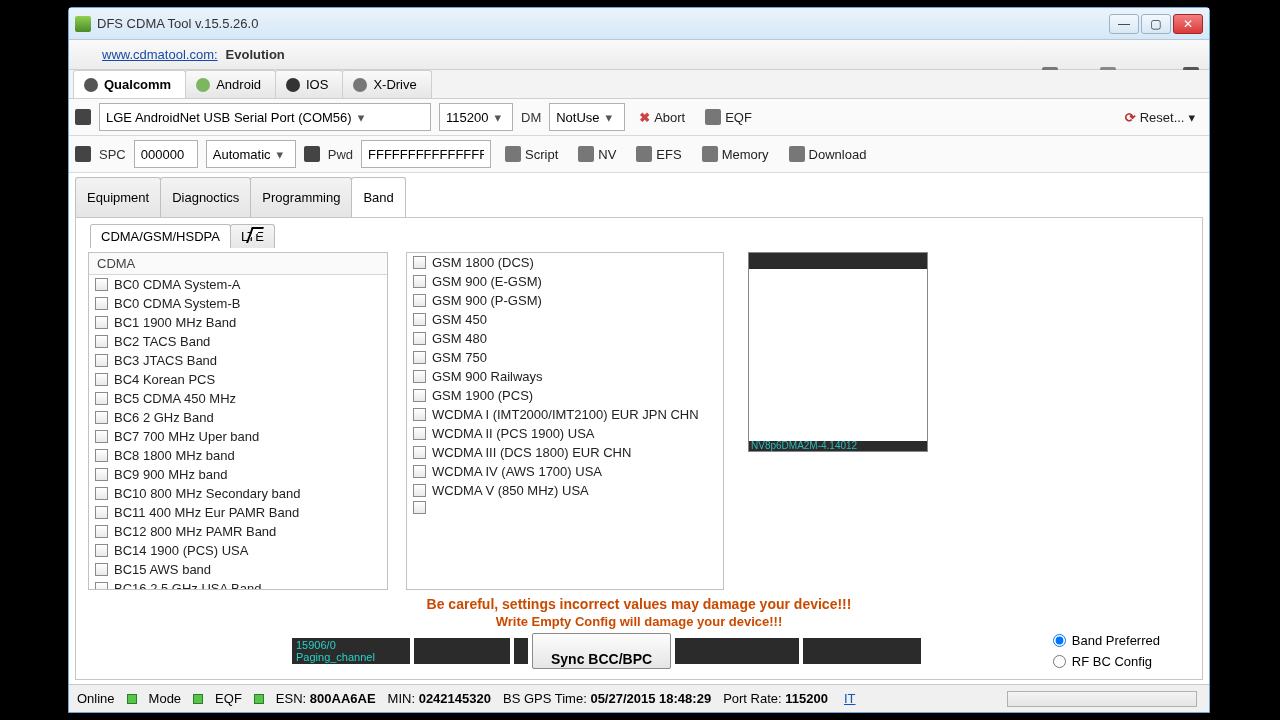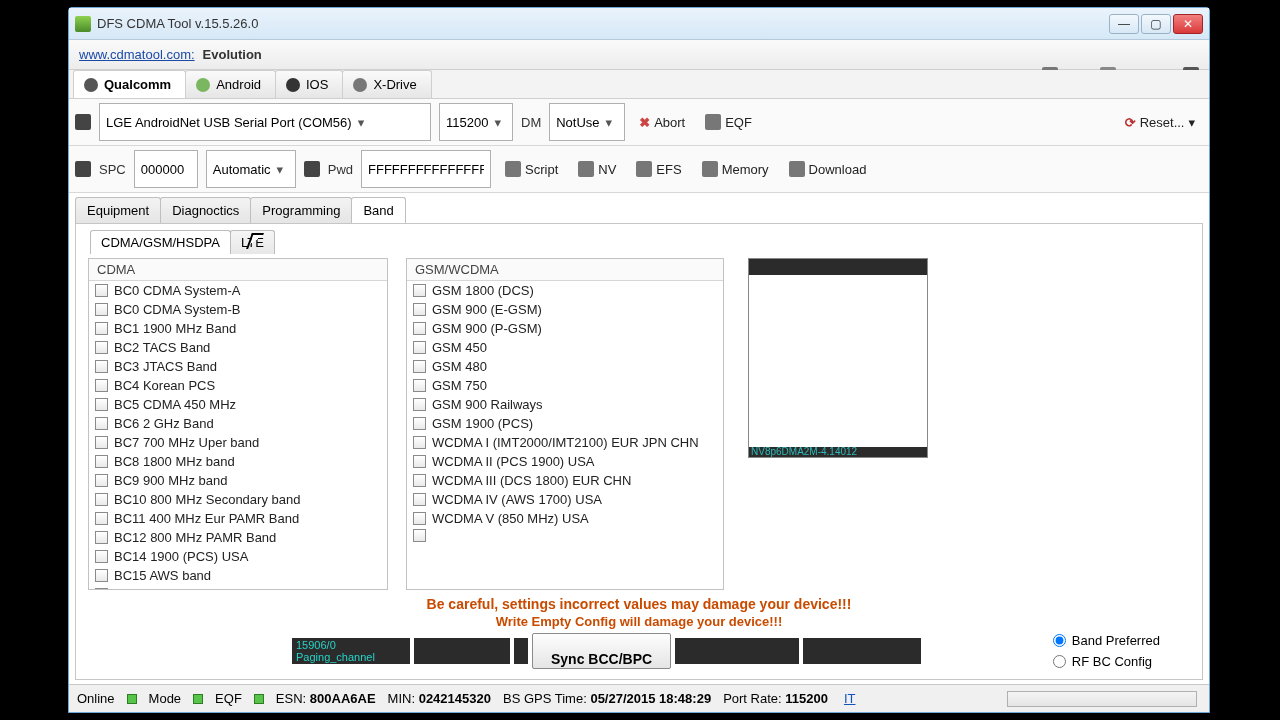--- a/index.html
+++ b/index.html
@@ -50,21 +50,21 @@
     font-size:12px;color:#333;
   }
   .win-btn.close { background:linear-gradient(#f37f7f,#d93a3a); color:#fff; border-color:#a32424;}
   .linkbar {
     height:30px;
     background:linear-gradient(#fafafa,#ececec);
     border-bottom:1px solid #cfcfcf;
     display:flex;align-items:center;
     padding:0 10px;
   }
-  .linkbar a { color:#1a4aa8; text-decoration:underline; font-size:13px;}
+  .linkbar a { color:#1a4aa8; text-decoration:underline; font-size:13px;margin-left:23px;}
   .linkbar .edition { margin-left:8px; color:#333; font-weight:600;}
   .linkbar .right { margin-left:auto; display:flex; gap:16px; align-items:flex-start;margin-top:40px;}
   .linkbar .right span { display:flex;align-items:center;gap:4px;color:#333;}
   .gicon { width:16px;height:16px; background:#777; border-radius:2px;}
   .gicon.user{ background:#888;}
   .tabs-platform {
     display:flex;
     border-bottom:1px solid #cfcfcf;
     background:#f3f3f3;
     padding-left:4px;
@@ -83,40 +83,40 @@
   .ptab.active { background:#fff; font-weight:600;}
   .ptab .pic{ width:14px;height:14px;background:#555;border-radius:50%;}
   .toolbar {
     display:flex; align-items:center;
     padding:4px 6px; gap:8px;
     border-bottom:1px solid #d8d8d8;
     background:#fafafa;
     flex-wrap:nowrap;
   }
   .toolbar .sel, .toolbar input[type=text] {
-    height:38px; border:1px solid #b0b0b0;
+    height:28px; border:1px solid #b0b0b0;
     background:#fff; padding:2px 6px; font-size:13px;
   }
   .toolbar .sel { display:flex;align-items:center; position:relative;}
   .toolbar .sel::after{content:"▾";margin-left:6px;color:#555;}
   .tbtn {
     display:flex;align-items:center;gap:4px;
     padding:3px 6px; font-size:13px; color:#222;
   }
   .tlabel{ font-size:13px;color:#333;}
   .toolbar input.spc{width:64px;}
   .toolbar input.pwd{width:130px;}
   .reset { margin-left:auto; display:flex;align-items:center; gap:4px; padding:4px 8px;}
   .main-tabs {
     display:flex;
     padding:4px 6px 0 6px;
     background:#fff;
   }
   .mtab{
-    padding:5px 11px;
+    padding:12px 11px;
     border:1px solid #bfbfbf;
     border-bottom:none;
     margin-right:-1px;
     background:linear-gradient(#f3f3f3,#e5e5e5);
     font-size:13px;
     border-radius:3px 3px 0 0;
   }
   .mtab.active{ background:#fff;}
   .content{
     border:1px solid #c6c6c6;
@@ -431,21 +431,20 @@
               <span>BC16 2.5 GHz USA Band</span>
             </div>
             <div class="row-cb">
               <span class="cb"></span>
               <span>BC17 2.5 GHz USA Forward Link Only Band</span>
             </div>
           </div>
       </div>
 
       <div class="col wide">
-        <div class="col-hdr">GSM/WCDMA</div>
         <div class="col-list" id="gsm-list">
             <div class="row-cb">
               <span class="cb"></span>
               <span>GSM 1800 (DCS)</span>
             </div>
             <div class="row-cb">
               <span class="cb"></span>
               <span>GSM 900 (E-GSM)</span>
             </div>
             <div class="row-cb">

